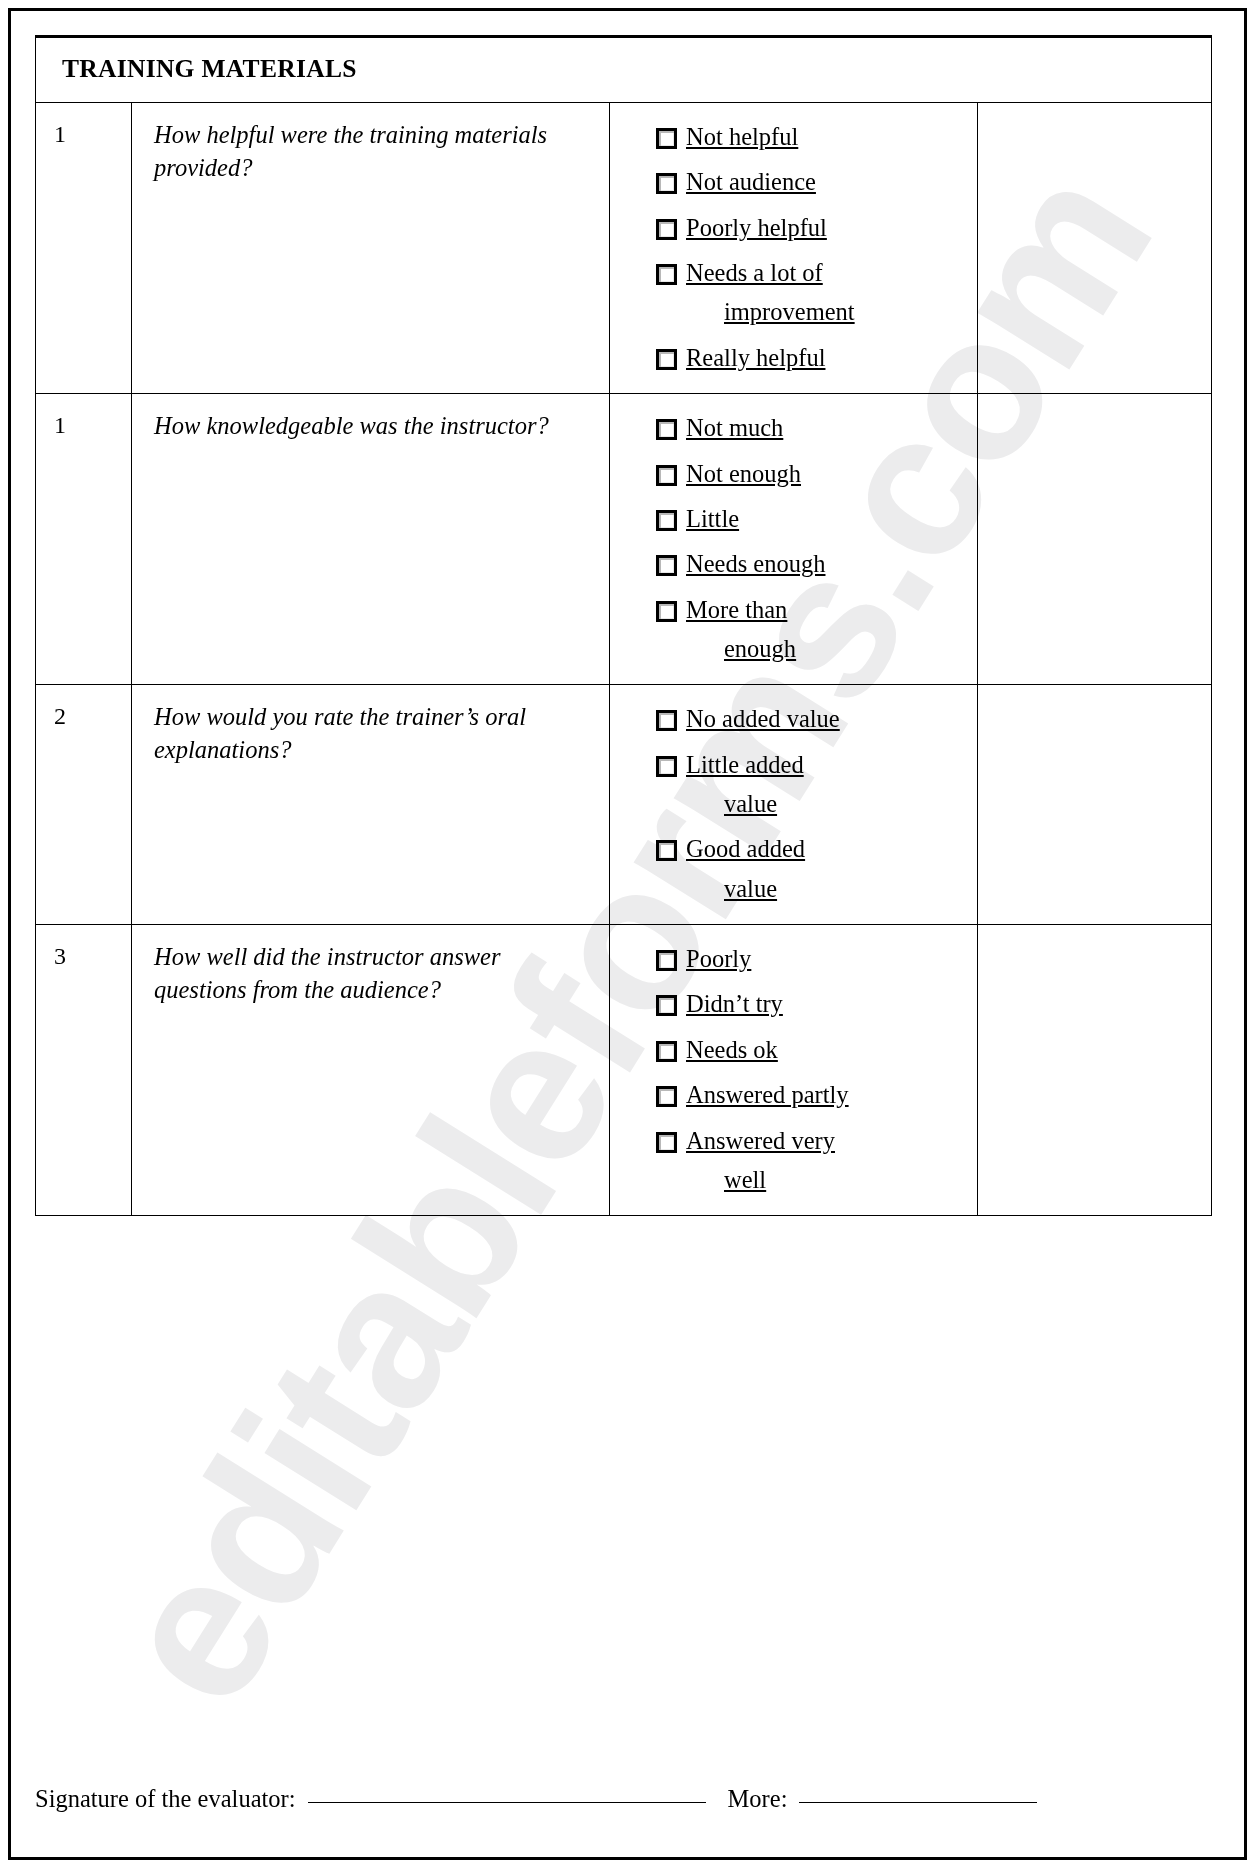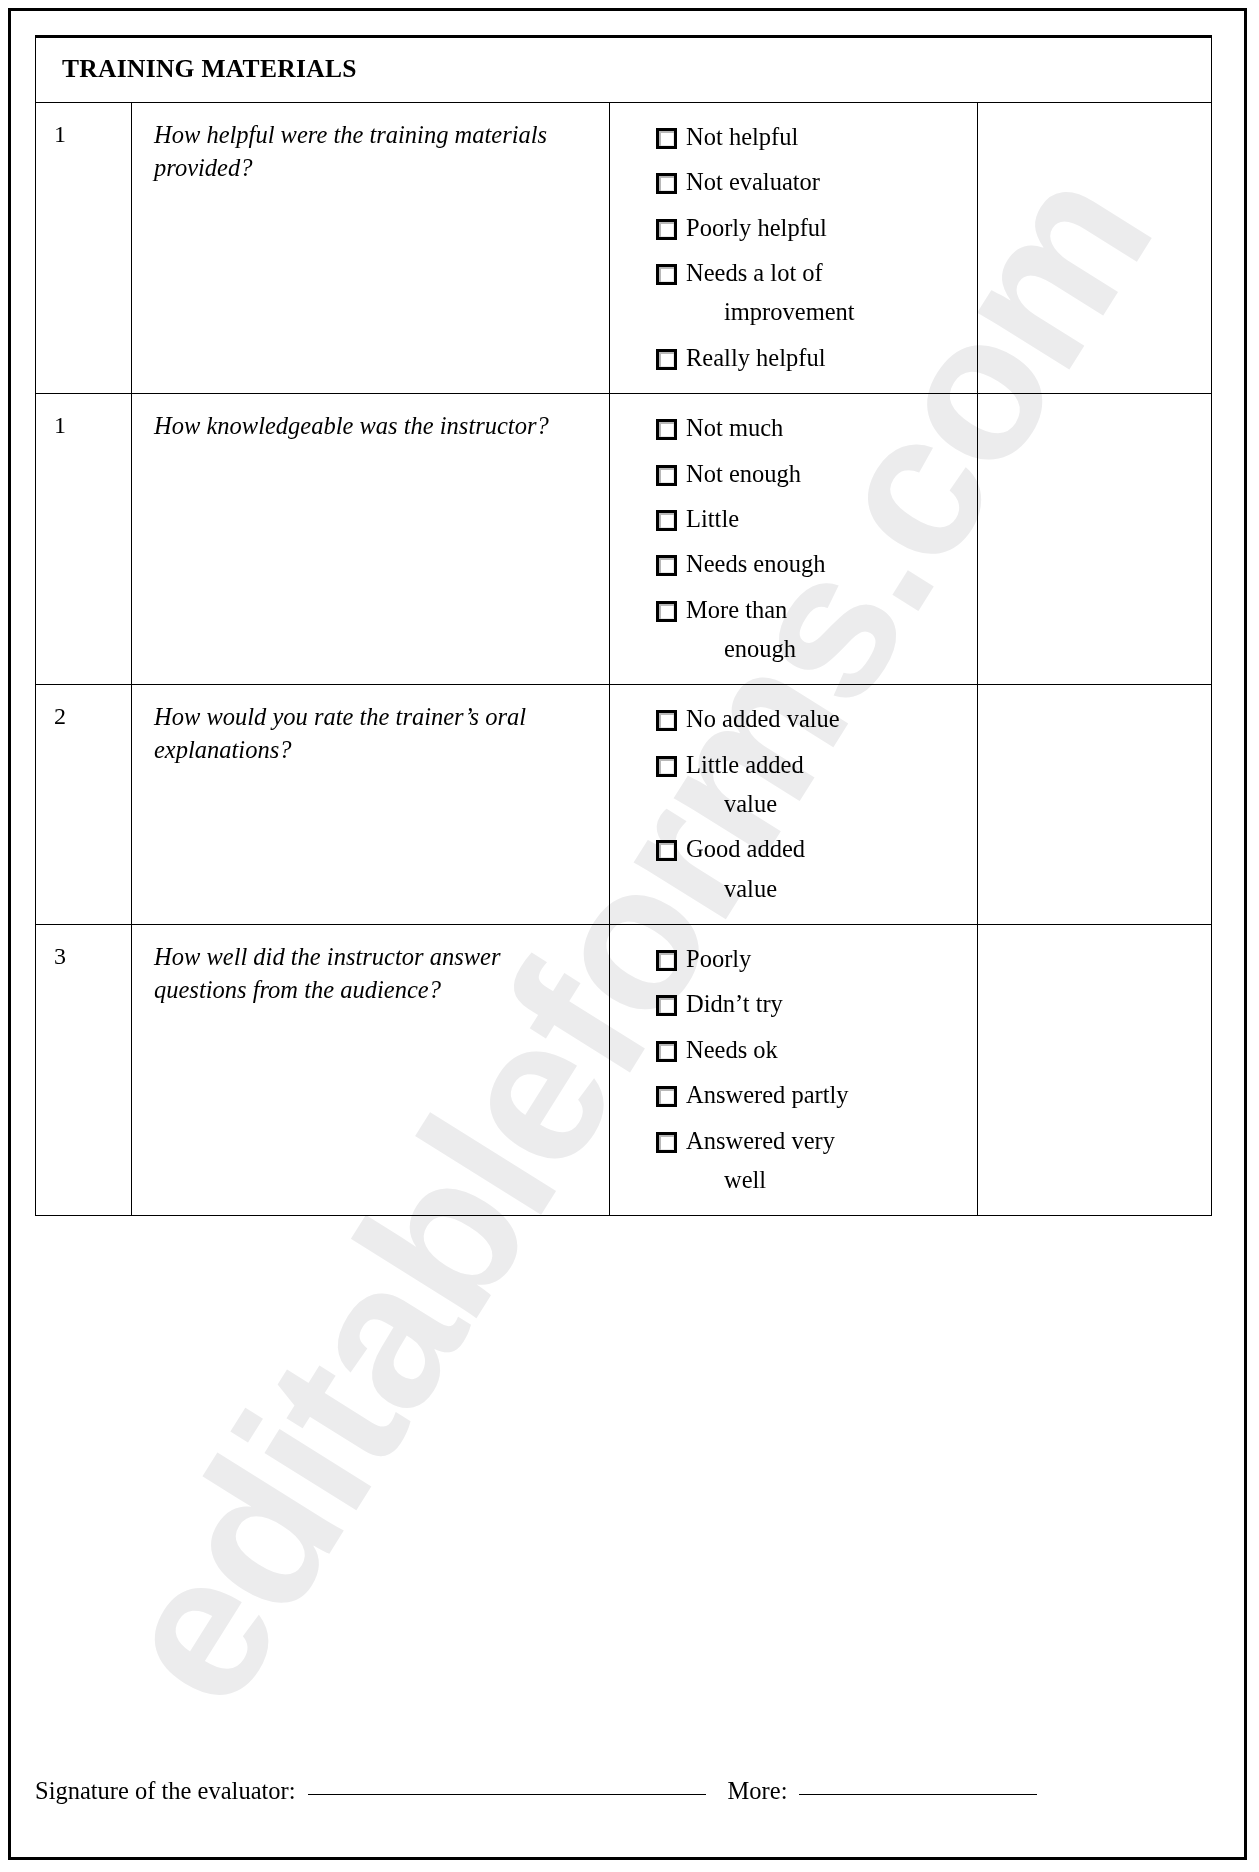--- a/index.html
+++ b/index.html
@@ -140,32 +140,33 @@
     background: #fff;
     box-sizing: content-box;
     box-shadow: inset 2px 2px 0 0 #b8b8b8,
                 inset -1px -1px 0 0 #e8e8e8;
     position: relative;
   }
   .opt-label {
     display: block;
     white-space: pre-line;
     text-indent: 0;
+    text-decoration: underline;
   }
   .opt-label .wrap-line {
     display: block;
     padding-left: 38px;
     margin-top: 8px;
   }
 
   
   .footer {
     position: absolute;
     left: 24px;
-    bottom: 52px;
+    bottom: 44px;
     width: 1176px;
     z-index: 2;
     font-size: 24.5px;
     display: flex;
     align-items: baseline;
     white-space: nowrap;
   }
   .footer .lbl { flex: 0 0 auto; }
   .rule {
     display: inline-block;
@@ -202,21 +203,21 @@
             <td class="num">1</td>
             <td class="question">How helpful were the training materials provided?</td>
             <td class="options">
               <ul class="opts">
                 <li>
                   <span class="cbox"></span>
                   <span class="opt-label">Not helpful</span>
                 </li>
                 <li>
                   <span class="cbox"></span>
-                  <span class="opt-label">Not evaluator</span>
+                  <span class="opt-label">Not audience</span>
                 </li>
                 <li>
                   <span class="cbox"></span>
                   <span class="opt-label">Poorly helpful</span>
                 </li>
                 <li>
                   <span class="cbox"></span>
                   <span class="opt-label">Needs a lot of<span class="wrap-line">improvement</span></span>
                 </li>
                 <li>

